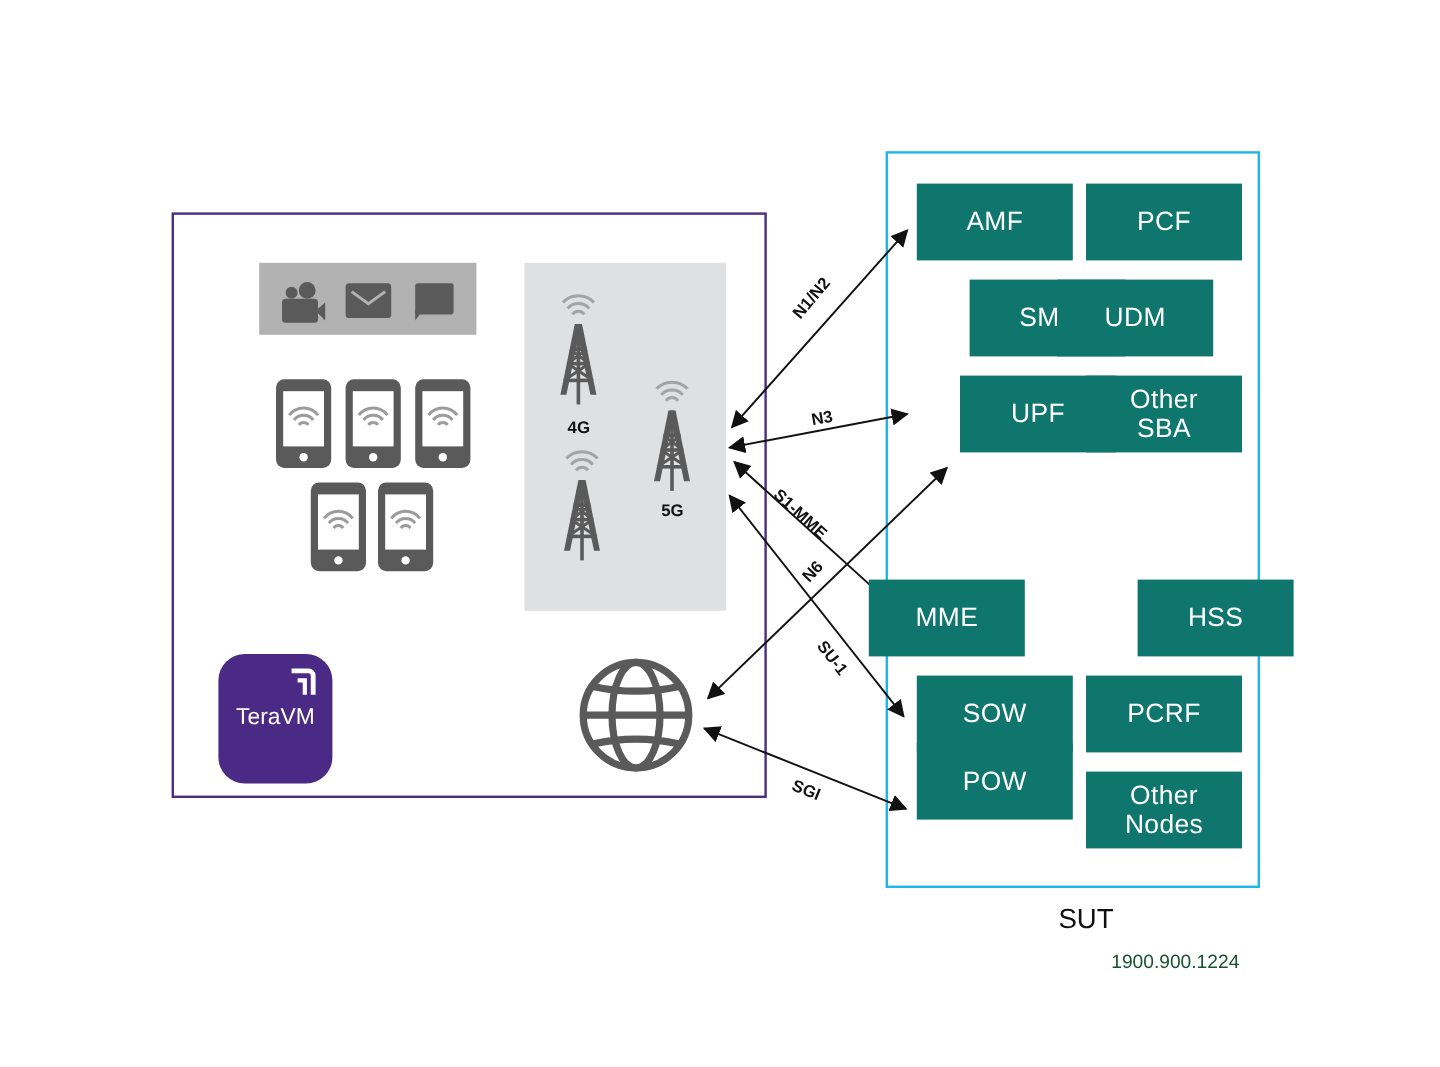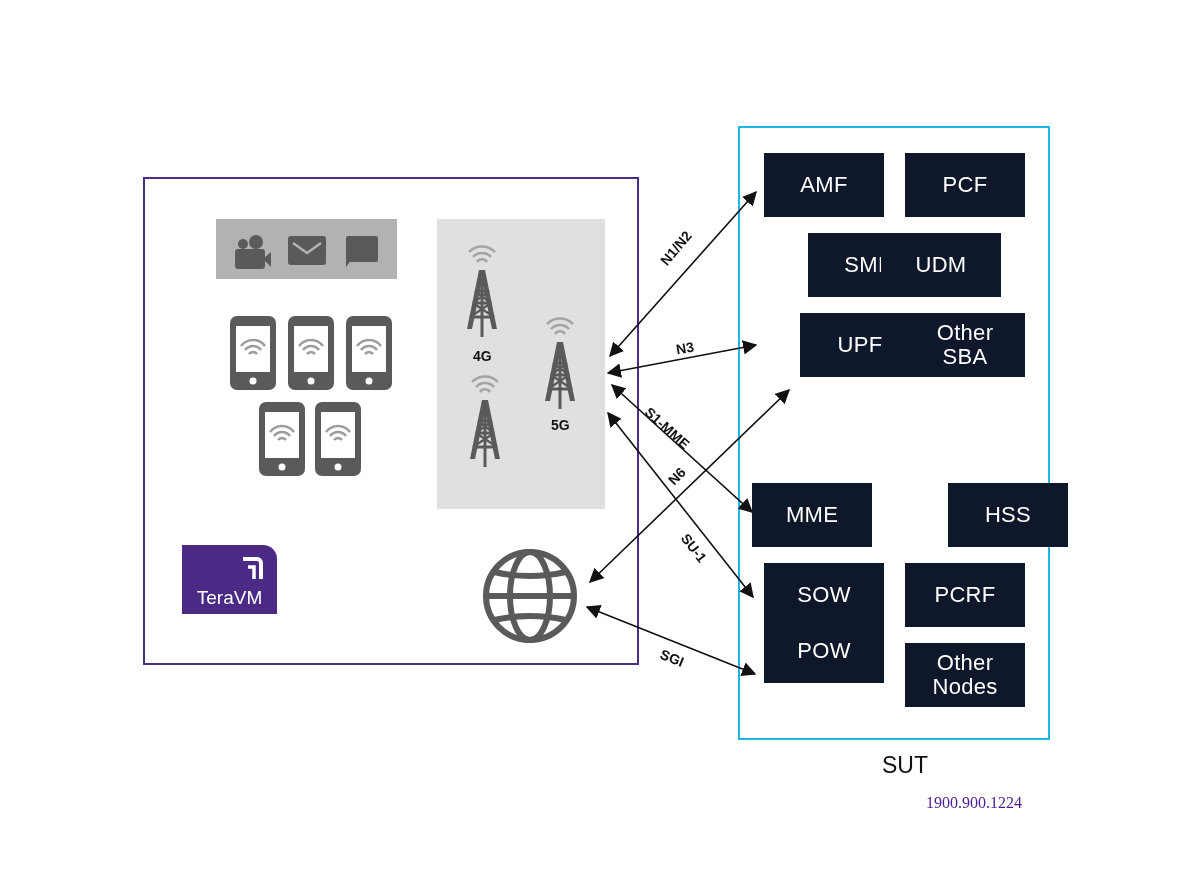--- a/index.html
+++ b/index.html
@@ -2,28 +2,28 @@
 <html><head>
 <meta charset="utf-8">
 <style>
   html, body { margin:0; padding:0; background:#ffffff; }
   body { width:1200px; height:889px; position:relative; overflow:hidden; font-family:"DejaVu Sans", sans-serif; }
   .abs { position:absolute; }
   #tera-box { left:143px; top:177px; width:496px; height:488px; border:2px solid #4b2d83; box-sizing:border-box; }
   #sut-box { left:738px; top:126px; width:312px; height:614px; border:2px solid #1fb6e6; box-sizing:border-box; }
   #app-bar { left:216px; top:219px; width:181px; height:60px; background:#b2b2b2; }
   #radio-panel { left:437px; top:219px; width:168px; height:290px; background:#dfe0e2; }
-  .node { position:absolute; width:120px; height:64px; background:#0f172a; color:#ffffff;
+  .node { position:absolute; width:130px; height:64px; background:#0f766e; color:#ffffff;
     display:flex; align-items:center; justify-content:center; text-align:center;
     font-family:"Liberation Sans", sans-serif; font-size:22px; line-height:24px; font-weight:normal; letter-spacing:0.3px; white-space:pre-line; }
   .label { position:absolute; font-family:"Liberation Sans", sans-serif; font-weight:bold; font-size:14px; color:#111; white-space:nowrap; }
-  #teravm-logo { left:182px; top:545px; width:95px; height:69px; background:#4b2a86; border-top-right-radius:14px; color:#fff; }
+  #teravm-logo { left:182px; top:545px; width:95px; height:108px; background:#4b2a86; border-top-right-radius:14px; color:#fff;border-radius:22px; }
   #teravm-text { position:absolute; left:0; right:0; top:42px; text-align:center; font-family:"Liberation Sans", sans-serif; font-size:19px; }
   #sut-label { left:882px; top:752px; font-family:"Liberation Sans", sans-serif; font-size:23px; color:#111; }
-  #doc-id { left:926px; top:794px; font-family:Liberation Serif, serif; font-size:16px; color:#4c1d95; }
+  #doc-id { left:926px; top:794px; font-family:Liberation Sans, sans-serif; font-size:16px; color:#14532d; }
   svg { position:absolute; left:0; top:0; }
 </style>
 </head>
 <body>
 
 <div id="tera-box" class="abs"></div>
 <div id="sut-box" class="abs"></div>
 
 <div id="app-bar" class="abs">
   <svg width="181" height="60" style="position:absolute;left:0;top:0">
@@ -119,21 +119,21 @@
 <div class="label" style="left:660px;top:650px;transform:rotate(22deg);">SGI</div>
 
 <div class="node" style="left:764px;top:153px">AMF</div>
 <div class="node" style="left:905px;top:153px">PCF</div>
 <div class="node" style="left:808px;top:233px">SMF</div>
 <div class="node" style="left:881px;top:233px">UDM</div>
 <div class="node" style="left:800px;top:313px">UPF</div>
 <div class="node" style="left:905px;top:313px">Other
 SBA</div>
 
-<div class="node" style="left:752px;top:483px">MME</div>
+<div class="node" style="left:724px;top:483px">MME</div>
 <div class="node" style="left:948px;top:483px">HSS</div>
 <div class="node" style="left:764px;top:563px">SOW</div>
 <div class="node" style="left:905px;top:563px">PCRF</div>
 <div class="node" style="left:764px;top:619px">POW</div>
 <div class="node" style="left:905px;top:643px">Other
 Nodes</div>
 
 <div id="sut-label" class="abs">SUT</div>
 <div id="doc-id" class="abs">1900.900.1224</div>
 

